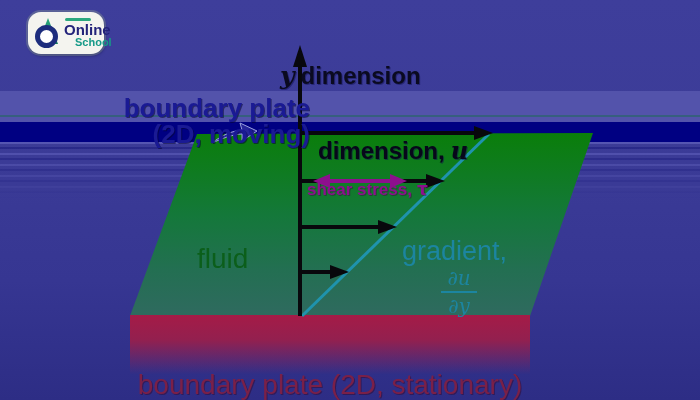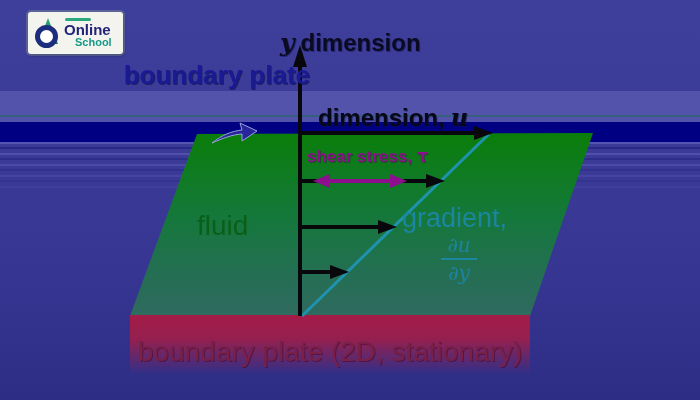--- a/index.html
+++ b/index.html
@@ -30,21 +30,21 @@
     clip-path:polygon(197px 1px,593px 0px,530px 183px,130px 183px);
   }
 
   
   #plate-stationary{
     left:130px;top:315px;width:400px;height:62px;
     background:linear-gradient(180deg,#a51b47 0%,#93204f 40%,rgba(62,62,155,0) 96%);
   }
 
   
-  .lbl{white-space:nowrap;}
+  .lbl{white-space:nowrap;margin-top:33px;}
   .math{font-family:"DejaVu Serif",serif;font-style:italic;}
 
   #lbl-ydim{left:280px;top:28px;font-size:24px;font-weight:bold;color:#0a0a20;
     text-shadow:1px 1px 0 rgba(20,20,90,.55);}
   #lbl-ydim .math{font-size:25px;margin-right:6px;}
 
   #lbl-moving{left:58px;top:62px;width:252px;text-align:right;font-size:26px;line-height:26px;
     font-weight:bold;color:#1a1a94;text-shadow:1px 1px 0 rgba(5,5,50,.55);}
 
   #lbl-velocity{left:318px;top:103px;font-size:24px;font-weight:bold;color:#07071a;
@@ -60,21 +60,21 @@
   #lbl-gradient{left:402px;top:203px;display:flex;align-items:center;color:#1c85a0;flex-direction:column;}
   #lbl-gradient .gtext{font-size:27px;margin-right:9px;}
   #frac{display:inline-flex;flex-direction:column;align-items:center;line-height:1;}
   #frac .fnum,#frac .fden{font-size:20px;color:#1c85a0;padding:1px 2px;}
   #frac .fbar{width:36px;height:2px;background:#1c85a0;margin:2px 0;}
 
   #lbl-stationary{left:130px;top:336px;width:400px;text-align:center;font-size:28px;
     color:#7a2048;text-shadow:1px 1px 0 rgba(50,5,35,.45);}
 
   
-  #logo{left:28px;top:12px;width:95px;height:42px;background:#f4f4ef;border-radius:3px;
+  #logo{left:28px;top:12px;width:76px;height:42px;background:#f4f4ef;border-radius:13px;
     box-shadow:0 0 0 2px rgba(150,170,150,.35), 1px 2px 3px rgba(0,0,40,.35);}
   #logo-icon{position:absolute;left:7px;top:6px;width:26px;height:30px;}
   #logo-peak{position:absolute;left:3px;top:0;width:20px;height:26px;
     background:linear-gradient(180deg,#2ba97e,#157a5a);clip-path:polygon(50% 0,100% 100%,0 100%);}
   #logo-ring{position:absolute;left:0;top:7px;width:13px;height:13px;border-radius:50%;
     border:5px solid #1d2d7d;background:#fff;}
   #logo-text{position:absolute;left:36px;top:5px;}
   #logo-tagline{position:absolute;left:1px;top:1px;width:26px;height:3px;background:#2ba97e;border-radius:2px;}
   #logo-title{display:block;margin-top:4px;font-size:15px;font-weight:bold;color:#23237a;letter-spacing:0;}
   #logo-subtitle{display:block;margin-top:-2px;margin-left:11px;font-size:11px;font-weight:bold;color:#169a88;}
@@ -129,20 +129,21 @@
 
     <path d="M212,143 C222,135 232,131 242,130 L240,123 L257,131 L242,141 L242,134 C232,134.5 221,139 212,143 Z" fill="#26269a" stroke="#9aa0dd" stroke-width="1"></path>
   </svg>
 
   <div class="abs lbl" id="lbl-ydim">
     <span class="math">y</span><span>dimension</span>
   </div>
 
   <div class="abs lbl" id="lbl-moving">
     <div>boundary plate</div>
+    <div>(2D, moving)</div>
   </div>
 
   <div class="abs lbl" id="lbl-velocity">
     <span>dimension,</span><span class="math">u</span>
   </div>
 
   <div class="abs lbl" id="lbl-shear">
     <span>shear stress,</span><span class="math">τ</span>
   </div>
 

